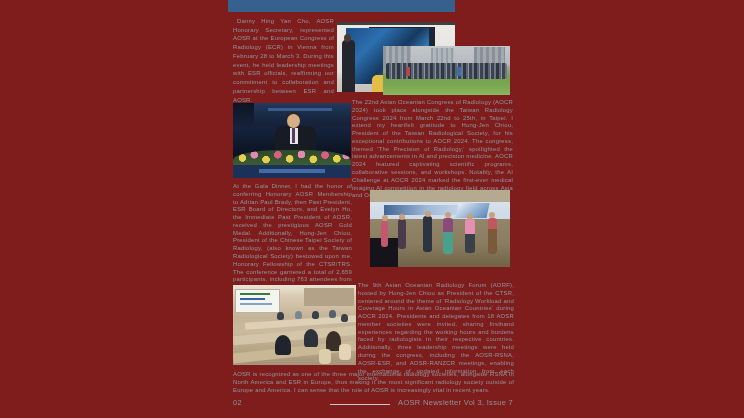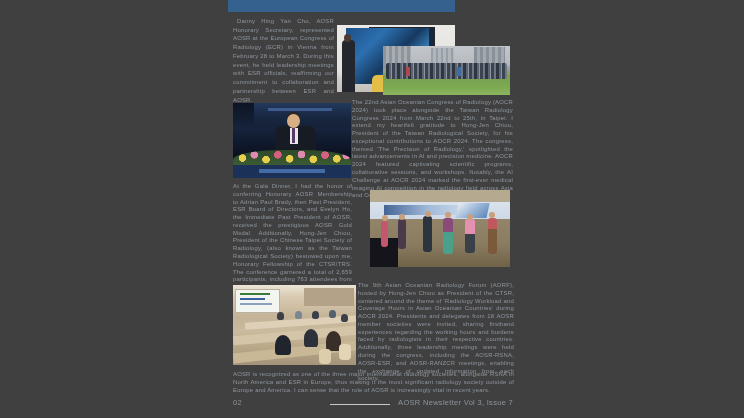--- a/index.html
+++ b/index.html
@@ -1,18 +1,18 @@
 <!DOCTYPE html>
 <html><head>
 <meta charset="utf-8">
 <style>
   * { margin: 0; padding: 0; box-sizing: border-box; }
   html, body { width: 744px; height: 418px; background: #ffffff; overflow: hidden; }
   body { font-family: "Liberation Sans", "DejaVu Sans", sans-serif; }
-  .page { position: absolute; left: 0; top: 0; width: 744px; height: 418px; background: #404040; }
+  .page { position: absolute; left: 0; top: 0; width: 744px; height: 418px; background: #7f1d1d; }
 
   .header-bar { position: absolute; left: 228px; top: 0; width: 227px; height: 12px; background: #35618e; }
 
   .body-text {
     position: absolute;
     color: #8f969e;
     font-size: 5.9px;
     letter-spacing: 0.22px;
     line-height: 1.32;
     text-align: justify;

